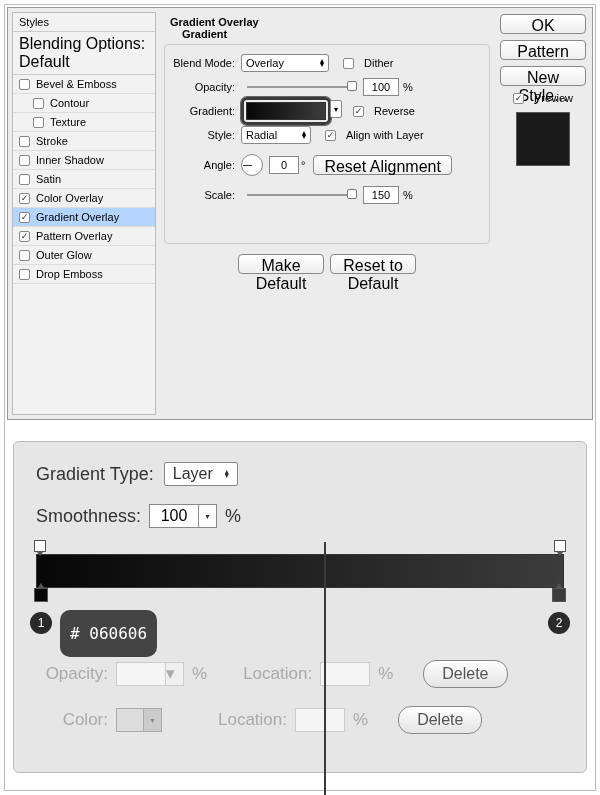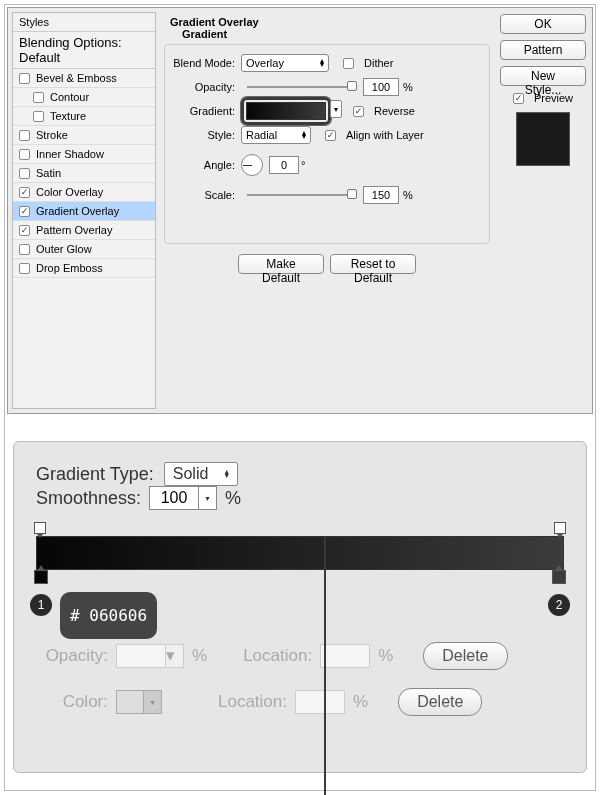--- a/index.html
+++ b/index.html
@@ -5,21 +5,21 @@
 * { box-sizing: border-box; margin: 0; padding: 0; font-family: "Helvetica Neue", Arial, sans-serif; }
 body { background: #fff; width: 600px; height: 795px; position: relative; overflow: hidden; }
 
 .wrap { border: 1px solid #bbb; position: absolute; top: 4px; left: 4px; right: 4px; bottom: 4px; background: #fff; }
 .top-dialog { border: 1px solid #999; margin: 2px; background: #ececec; }
 .titlebar { font-size: 11px; text-align: center; padding: 3px 0; border-bottom: 1px solid #ccc; background: linear-gradient(#f9f9f9,#e6e6e6); }
 .top-body { display: flex; }
 
 .styles-panel { width: 144px; background: #f2f2f2; border: 1px solid #bbb; margin: 4px; font-size: 11px; }
 .styles-header { padding: 3px 6px; border-bottom: 1px solid #ccc; }
-.blending-header { padding: 3px 6px; border-bottom: 1px solid #ccc; font-size: 13px; }
+.blending-header { padding: 3px 6px; border-bottom: 1px solid #ccc; font-size: 16px; }
 .style-item { display: flex; align-items: center; padding: 3px 6px; border-bottom: 1px solid #ddd; cursor: default; }
 .style-item.indent { padding-left: 20px; }
 .style-item.selected { background: #b4d5ff; }
 .chk { width: 11px; height: 11px; border: 1px solid #888; border-radius: 2px; margin-right: 6px; background: #fff; display: flex; align-items: center; justify-content: center; font-size: 9px; color: #333; line-height: 1; }
 .chk.checked::after { content: "✓"; }
 
 .center-panel { flex: 1; padding: 6px 4px; }
 .section-title { font-size: 11px; font-weight: bold; margin: 2px 0 0 6px; }
 .section-sub { font-size: 11px; font-weight: bold; margin: 0 0 4px 18px; }
 .section-border { border: 1px solid #ccc; border-radius: 4px; height: 200px; padding: 6px 8px; }
@@ -29,31 +29,31 @@
 .updn { font-size: 8px; line-height: 4px; display: flex; flex-direction: column; }
 .num-input { border: 1px solid #888; width: 36px; height: 18px; font-size: 11px; text-align: center; background: #fff; }
 .inline-chk { display: flex; align-items: center; gap: 4px; font-size: 11px; }
 .grad-swatch { width: 80px; height: 18px; border: 1px solid #333; background: linear-gradient(to right, #060606, #3c3c3c); position: relative; }
 .grad-swatch-wrap { border: 3px solid #3a3a3a; padding: 2px; border-radius: 6px; position: relative; box-shadow: 0 0 0 1px #666; }
 .drop-arrow { position: absolute; right: -14px; top: 0; width: 12px; height: 18px; border: 1px solid #888; border-radius: 2px; background: #fff; font-size: 8px; display: flex; align-items: center; justify-content: center; }
 .angle-dial { width: 22px; height: 22px; border: 1px solid #888; border-radius: 50%; background: #fff; position: relative; }
 .angle-dial::after { content: ""; position: absolute; width: 9px; height: 1px; background: #333; top: 10px; left: 1px; }
 .slider-track { width: 110px; height: 2px; background: #999; position: relative; margin: 0 6px; }
 .slider-thumb { position: absolute; width: 10px; height: 10px; background: #fff; border: 1px solid #777; border-radius: 2px; top: -5px; }
-.btn { border: 1px solid #888; border-radius: 4px; background: linear-gradient(#fff,#eee); font-size: 12px; padding: 2px 10px; height: 20px; cursor: default; }
+.btn { border: 1px solid #888; border-radius: 4px; background: linear-gradient(#fff,#eee); font-size: 16px; padding: 2px 10px; height: 20px; cursor: default; }
 .btn-wide { width: 86px; text-align: center; }
 .row-btns { display: flex; gap: 6px; justify-content: center; margin-top: 10px; }
 
 .right-panel { width: 98px; padding: 6px; }
 .right-panel .btn { width: 86px; margin-bottom: 6px; display: block; text-align: center; }
 .preview-chk { display: flex; align-items: center; gap: 4px; font-size: 11px; justify-content: center; margin-bottom: 8px; }
 .preview-swatch { width: 54px; height: 54px; background: #1a1a1a; margin: 0 auto; border: 1px solid #555; }
 
 .bottom-panel { position: absolute; left: 8px; right: 8px; top: 436px; border: 1px solid #bbb; border-radius: 6px; background: #e6e6e6; padding: 20px 22px 22px 22px; height: 332px; }
-.grad-type-row { display: flex; align-items: center; gap: 10px; font-size: 18px; color: #333; }
+.grad-type-row { display: flex; align-items: center; gap: 10px; font-size: 18px; color: #333; margin-bottom: 18px; }
 .grad-type-row .lbl2 { }
 .sel2 { border: 1px solid #888; background: #fff; padding: 2px 8px; width: 74px; height: 24px; font-size: 16px; display: flex; align-items: center; justify-content: space-between; border-radius: 2px; }
 .smooth-row { display: flex; align-items: center; gap: 8px; font-size: 18px; color: #333; }
 .smooth-input { border: 1px solid #888; background: #fff; width: 50px; height: 24px; font-size: 16px; text-align: center; }
 .smooth-step { border: 1px solid #888; border-left: none; width: 18px; height: 24px; display: flex; align-items: center; justify-content: center; font-size: 8px; background: #fff; }
 .grad-bar-area { position: relative; margin-top: 26px; }
 .grad-bar { height: 34px; background: linear-gradient(to right, #060606, #3c3c3c); border: 1px solid #333; }
 .opacity-stop { position: absolute; top: -14px; width: 12px; height: 12px; border: 1px solid #555; background: #fff; }
 .opacity-stop::after { content: ""; position: absolute; bottom: -5px; left: 1px; border-left: 4px solid transparent; border-right: 4px solid transparent; border-top: 5px solid #555; }
 .color-stop { position: absolute; bottom: -56px; width: 14px; height: 14px; background: #fff; border: 1px solid #555; }
@@ -182,20 +182,21 @@
                 <span class="chk checked"></span>
                 <span>Align with Layer</span>
               </div>
           </div>
           <div class="form-row" style="margin-top:6px">
             <span class="lbl">Angle:</span>
             <div class="angle-dial"></div>
             <span style="width:6px"></span>
             <input class="num-input" style="width: 30px;" value="0">
             <span style="margin:0 8px 0 2px">°</span>
+            <button class="btn">Reset Alignment</button>
           </div>
           <div class="form-row" style="margin-top:6px">
             <span class="lbl">Scale:</span>
             <div class="slider-track">
                 <div class="slider-thumb" style="left:100px"></div>
               </div>
             <input class="num-input" value="150" style="">
             <span style="margin-left:4px">%</span>
           </div>
         </div>
@@ -215,21 +216,21 @@
           </div>
         <div class="preview-swatch"></div>
       </div>
     </div>
   </div>
 
   <div class="bottom-panel">
     <div class="grad-type-row">
       <span class="lbl2">Gradient Type:</span>
       <div class="sel2">
-          <span>Solid</span>
+          <span>Layer</span>
           <span class="updn">▴<br>▾</span>
         </div>
     </div>
     <div class="smooth-row">
       <span>Smoothness:</span>
       <div style="display:flex">
         <input class="smooth-input" value="100" style="">
         <div class="smooth-step">▾</div>
       </div>
       <span>%</span>

